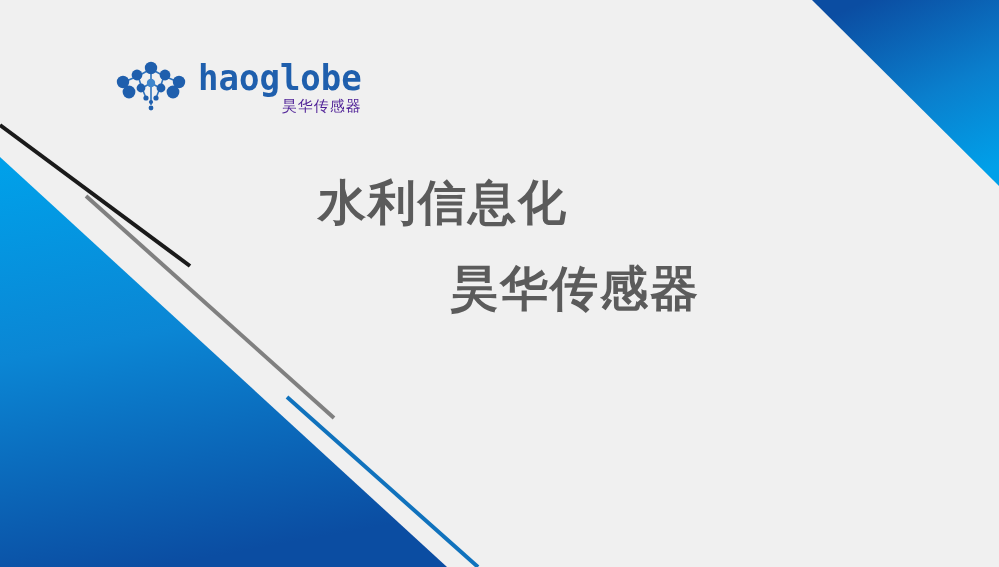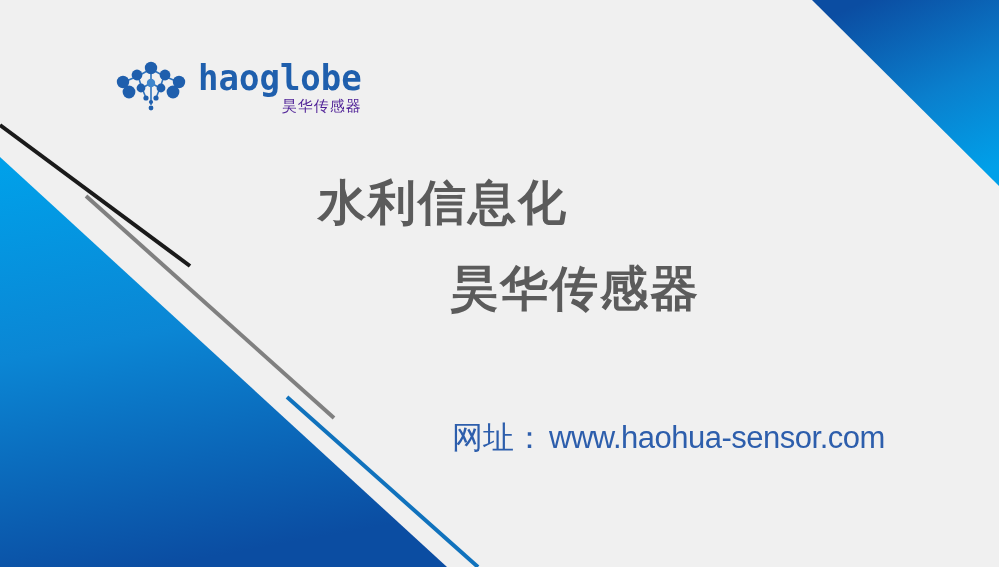--- a/index.html
+++ b/index.html
@@ -180,18 +180,14 @@
       <div class="logo-wordmark">haoglobe</div>
       <div class="logo-sub">昊华传感器</div>
     </div>
   </div>
 
   <div class="title-wrap">
     <div class="title-line title-line-1">水利信息化</div>
     <div class="title-line title-line-2">昊华传感器</div>
   </div>
 
-  <div class="url-wrap">
-    <span class="url-label">网址：</span>
-    <span class="url-value">www.haohua-sensor.com</span>
-  </div>
 
 </div>
 
 </body></html>

